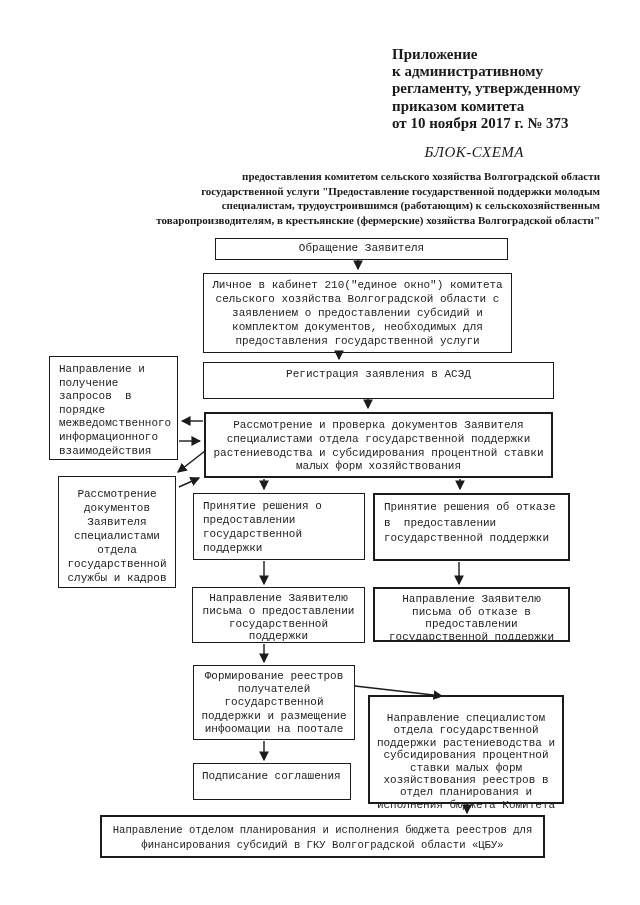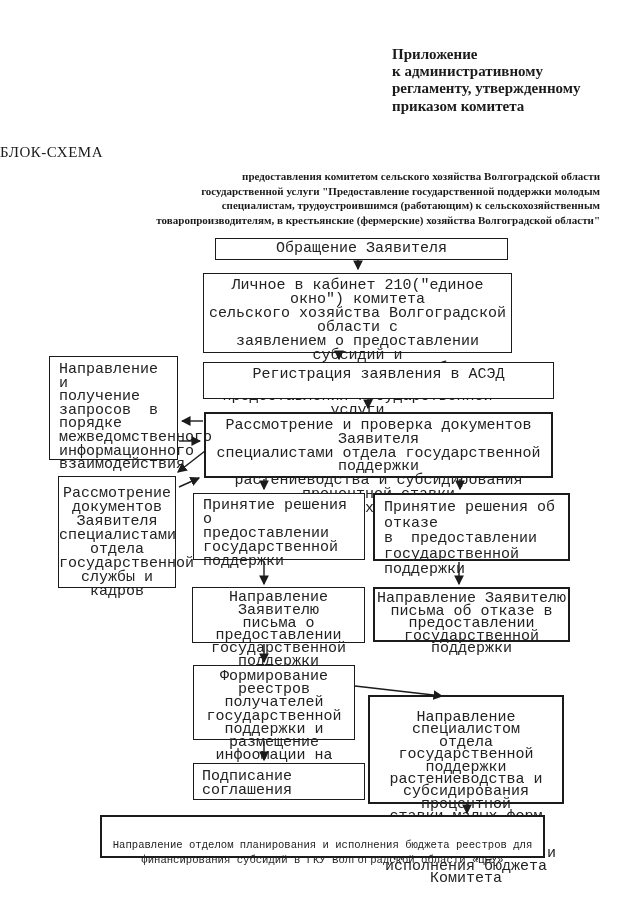--- a/index.html
+++ b/index.html
@@ -1,56 +1,57 @@
 <!DOCTYPE html>
 <html><head>
 <meta charset="utf-8">
 <style>
   html,body{margin:0;padding:0;background:#e8e8e8;}
   .page{position:relative;width:640px;height:905px;background:#ffffff;color:#1b1b1b;overflow:hidden;
         font-family:"Liberation Serif",serif;}
   .hdr{position:absolute;left:392px;top:46px;font-weight:bold;font-size:15px;line-height:17.2px;
        font-family:"Liberation Serif",serif;}
-  .title{position:absolute;left:0;top:144px;width:524px;text-align:left;font-size:15px;
-         letter-spacing:.5px;font-family:"Liberation Serif",serif;}
+  .title{position:absolute;left:0;top:144px;width:524px;text-align:right;font-size:15px;
+         letter-spacing:.5px;font-family:"Liberation Serif",serif;font-style:italic;}
   .subtitle{position:absolute;left:40px;top:169px;width:560px;text-align:right;font-weight:bold;
             font-size:11px;line-height:14.6px;white-space:pre-wrap;font-family:"Liberation Serif",serif;}
   .node{position:absolute;box-sizing:border-box;border:1.5px solid #1b1b1b;background:#fff;
-        font-family:"Liberation Mono","DejaVu Sans Mono",monospace;font-size:15px;line-height:13.8px;
+        font-family:"Liberation Mono","DejaVu Sans Mono",monospace;font-size:11px;line-height:13.8px;
         white-space:pre-wrap;text-align:center;color:#222;}
   .node.al{text-align:left;}
   .node.heavy{border-width:2px;}
   
   .n-appeal{left:215px;top:238px;width:293px;height:22px;padding-top:3px;}
   .n-personal{left:203px;top:273px;width:309px;height:80px;padding-top:5px;line-height:13.9px;}
   .n-registration{left:203px;top:362px;width:351px;height:37px;padding-top:5px;}
   .n-review{left:204px;top:412px;width:349px;height:66px;padding-top:5px;}
   .n-interagency{left:49px;top:356px;width:129px;height:104px;padding:6px 2px 0 9px;line-height:13.6px;}
   .n-hr{left:58px;top:476px;width:118px;height:112px;padding-top:10px;line-height:14px;}
   .n-grantdec{left:193px;top:493px;width:172px;height:67px;padding:5px 2px 0 9px;line-height:14px;}
   .n-refusedec{left:373px;top:493px;width:197px;height:68px;padding:5px 2px 16px 9px;line-height:15.5px;}
   .n-grantlet{left:192px;top:587px;width:173px;height:56px;padding-top:4px;line-height:12.8px;}
   .n-refuselet{left:373px;top:587px;width:197px;height:55px;padding-top:4px;line-height:12.5px;}
   .n-registry{left:193px;top:665px;width:162px;height:75px;padding-top:4px;line-height:13.2px;}
-  .n-agreement{left:193px;top:763px;width:172px;height:37px;padding:6px 2px 0 8px;}
+  .n-agreement{left:193px;top:763px;width:158px;height:37px;padding:6px 2px 0 8px;}
   .n-transfer{left:368px;top:695px;width:196px;height:109px;padding-top:15px;line-height:12.4px;}
-  .n-cbu{left:100px;top:815px;width:445px;height:43px;padding-top:21px;line-height:15px;font-size:10.6px;}
+  .n-cbu{left:100px;top:815px;width:445px;height:43px;padding-top:6px;line-height:15px;font-size:10.6px;}
   svg.arrows{position:absolute;left:0;top:0;width:640px;height:905px;pointer-events:none;}
   svg.arrows line{stroke:#1b1b1b;stroke-width:1.4;}
 </style>
 </head>
 <body>
 
 <div class="page">
 
   <div class="hdr">
     <div>Приложение</div>
     <div>к административному</div>
     <div>регламенту, утвержденному</div>
     <div>приказом комитета</div>
+    <div>от 10 ноября 2017 г. № 373</div>
   </div>
 
   <div class="title">БЛОК-СХЕМА</div>
   <div class="subtitle">предоставления комитетом сельского хозяйства Волгоградской области
 государственной услуги "Предоставление государственной поддержки молодым
 специалистам, трудоустроившимся (работающим) к сельскохозяйственным
 товаропроизводителям, в крестьянские (фермерские) хозяйства Волгоградской области"</div>
 
   <div class="node n-appeal">Обращение Заявителя</div>
   <div class="node n-personal">Личное в кабинет 210("единое окно") комитета

